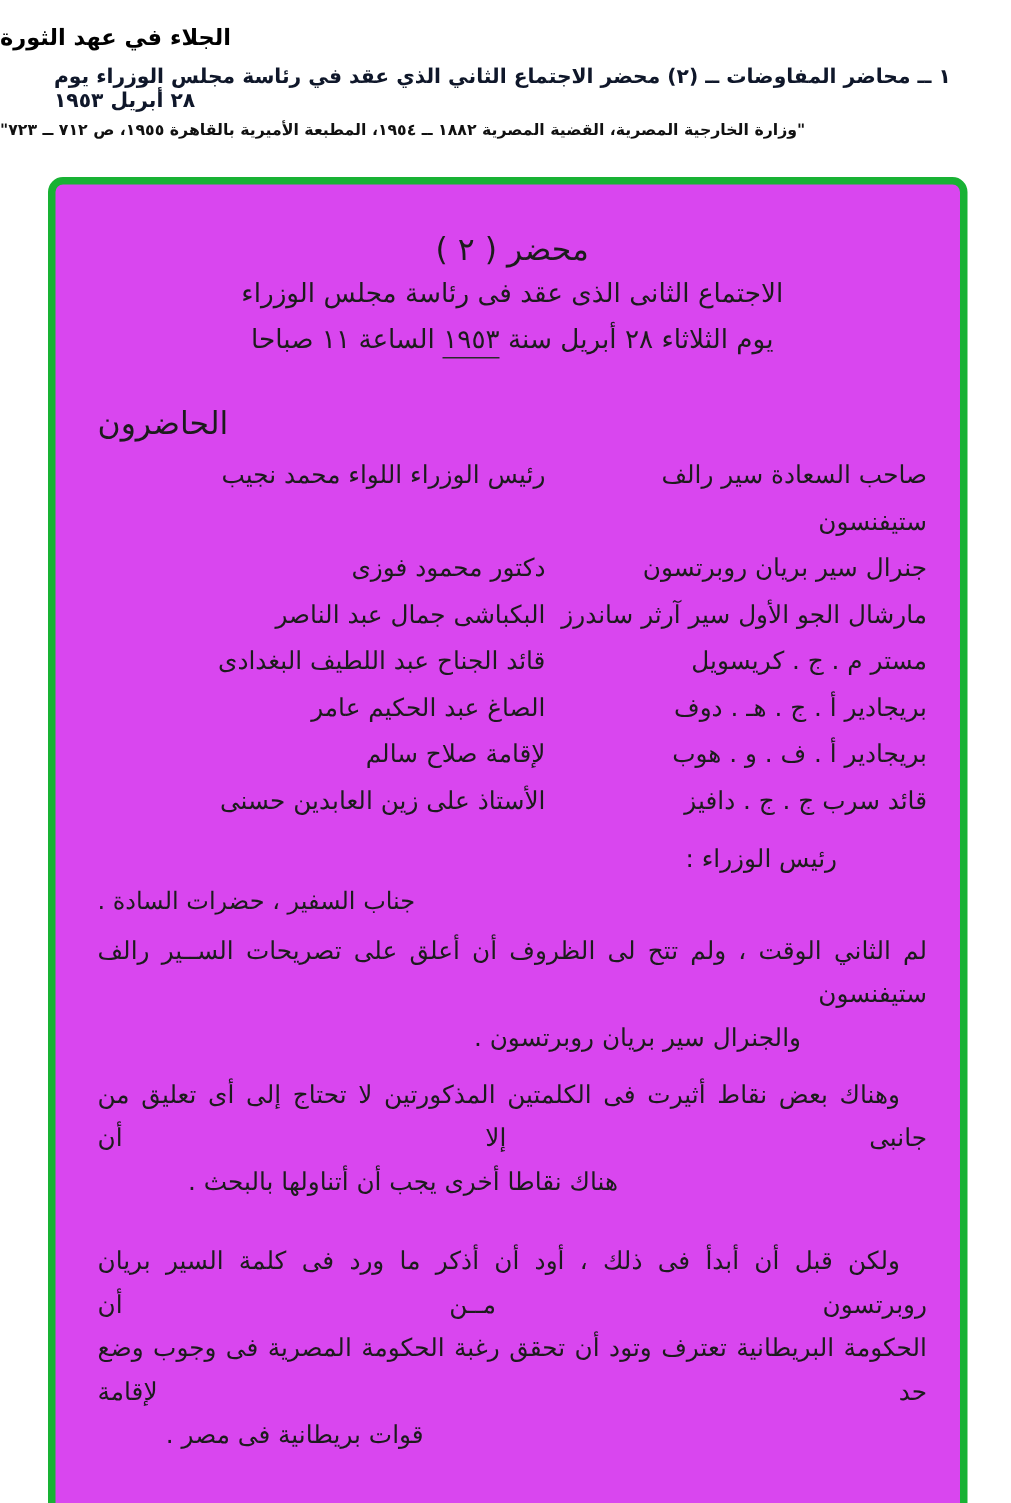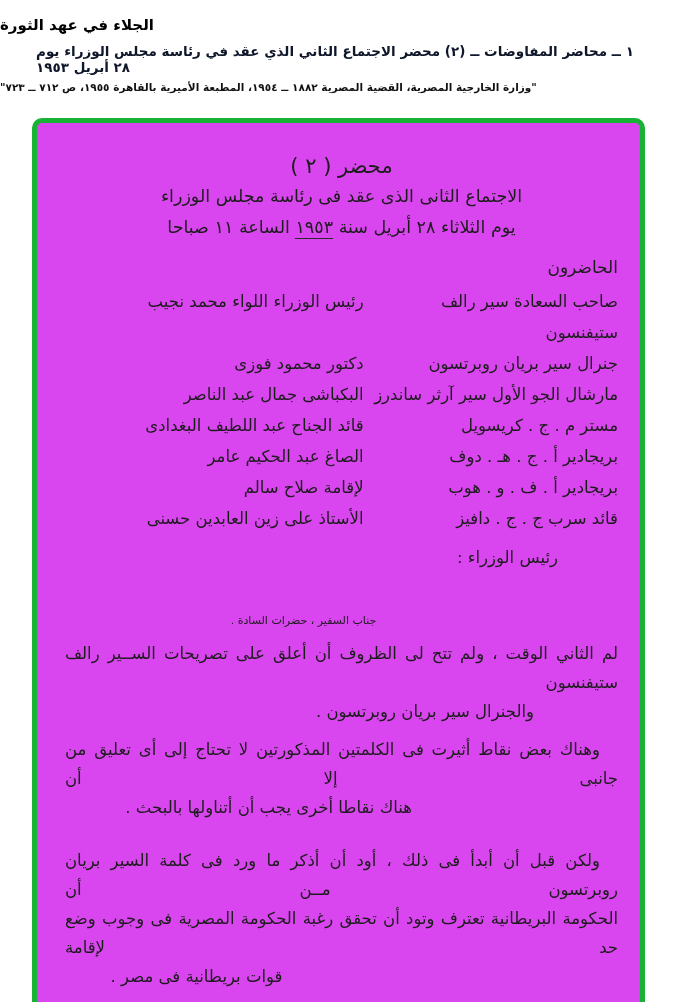--- a/index.html
+++ b/index.html
@@ -15,29 +15,29 @@
   
   .green-box{
     position:absolute;left:32px;top:118px;width:613px;height:948px;
     border:5px solid #18b234;border-radius:10px;box-sizing:border-box;
     direction:rtl;padding:28px 22px 0 28px;background:#d946ef;
   }
   .m-head{text-align:center;font-size:21px;line-height:30px;}
   .m-line{text-align:center;font-size:17.5px;line-height:30px;}
   .m-date{margin-top:1px;}
   .u{border-bottom:1.5px solid #2a2a2a;padding-bottom:1px;}
-  .att-head{margin-top:11px;text-align:right;font-size:17px;line-height:28px;}
+  .att-head{margin-top:26px;text-align:left;font-size:21px;line-height:28px;}
   
   .att-rows{margin-top:5px;}
   .att-row{display:flex;direction:rtl;line-height:31px;font-size:16.5px;}
   .att-right{width:46%;text-align:right;}
   .att-left{width:54%;text-align:right;padding-left:4px;box-sizing:border-box;}
   
   .speaker{margin-top:10px;font-size:16.5px;line-height:28px;text-align:right;margin-left:0;margin-right:60px;}
-  .salutation{font-size:11px;line-height:28px;text-align:center;margin-right:76px;margin-top:35px;}
+  .salutation{font-size:16px;line-height:28px;text-align:left;margin-right:76px;}
   .para{font-size:16.5px;}
   .para .line{line-height:29px;}
   .p1{margin-top:4px;}
   .p2{margin-top:9px;}
   .p3{margin-top:24px;}
   .l-just{text-align:justify;text-align-last:justify;}
   .l-ind{text-indent:18px;}
   .l-p1b{text-align:right;margin-right:84px;}
   .l-p2b{text-align:right;margin-right:206px;}
   .l-p3c{text-align:center;margin-right:290px;}

